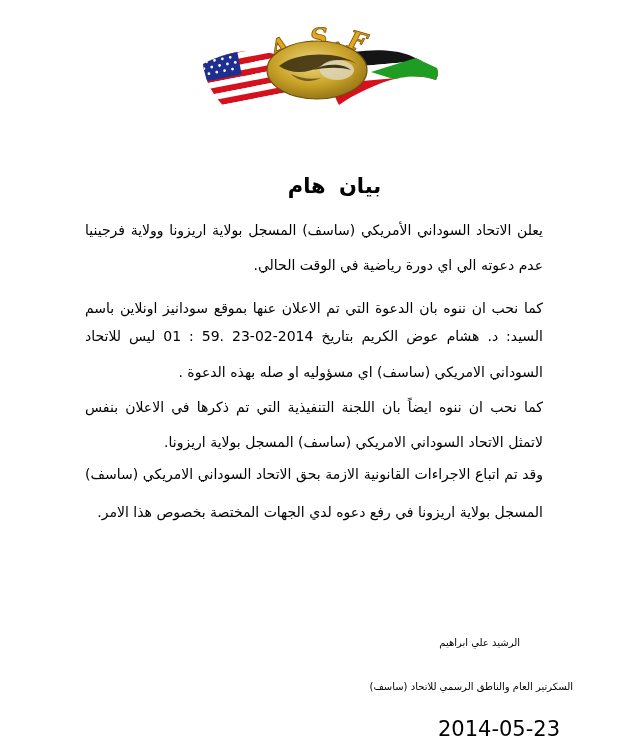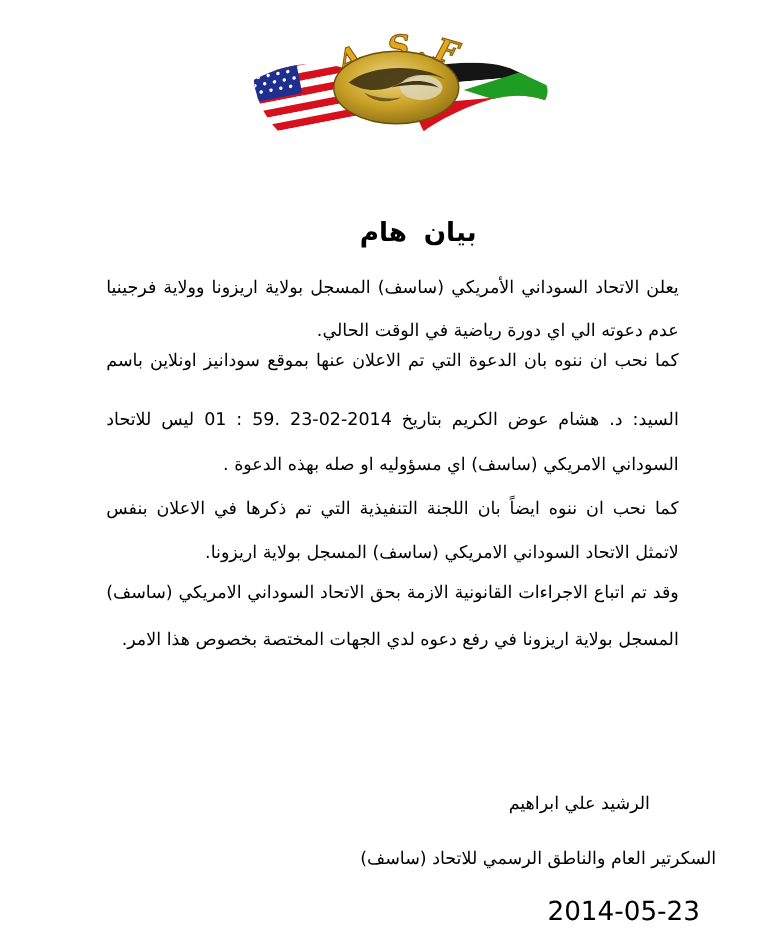--- a/index.html
+++ b/index.html
@@ -16,21 +16,21 @@
     text-align:center;font-size:21px;font-weight:bold;
     direction:rtl;word-spacing:6px;padding-left:44px;
   }
   .bodyline{
     position:absolute;left:85px;width:458px;height:36px;line-height:36px;
     direction:rtl;font-size:14px;overflow:hidden;
     text-align:justify;text-align-last:justify;
   }
   .bodyline.endline{text-align:right;text-align-last:right;}
   .sig{
-    position:absolute;direction:rtl;font-size:14px;line-height:30px;
+    position:absolute;direction:rtl;font-size:10px;line-height:30px;
     white-space:nowrap;
   }
   .sig.date{direction:ltr;}
 </style>
 </head>
 <body>
 
 <div class="logo-wrap">
   <svg width="250" height="105" viewBox="0 0 250 105">
     <defs>
@@ -109,21 +109,21 @@
       <path d="M118,62 C130,55 148,55 156,62 C146,59 132,59 118,62 Z" fill="#2f2608" opacity="0.9"></path>
       <path d="M96,66 C104,70 116,72 126,70 C116,75 104,74 96,66 Z" fill="#5a4710" opacity="0.8"></path>
     </g>
   </svg>
 </div>
 
 <h1 class="doc-title">بيان هام</h1>
 
 <div class="bodyline" style="top:212px">يعلن الاتحاد السوداني الأمريكي (ساسف) المسجل بولاية اريزونا وولاية فرجينيا عن</div>
 <div class="bodyline endline" style="top:247px">عدم دعوته الي اي دورة رياضية في الوقت الحالي.</div>
-<div class="bodyline" style="top:271px">كما نحب ان ننوه بان الدعوة التي تم الاعلان عنها بموقع سودانيز اونلاين باسم</div>
+<div class="bodyline" style="top:290px">كما نحب ان ننوه بان الدعوة التي تم الاعلان عنها بموقع سودانيز اونلاين باسم</div>
 <div class="bodyline" style="top:318px">السيد: د. هشام عوض الكريم بتاريخ 2014-02-23 .59 : 01 ليس للاتحاد</div>
 <div class="bodyline endline" style="top:354px">السوداني الامريكي (ساسف) اي مسؤوليه او صله بهذه الدعوة .</div>
 <div class="bodyline" style="top:389px">كما نحب ان ننوه ايضاً بان اللجنة التنفيذية التي تم ذكرها في الاعلان بنفس البوست</div>
 <div class="bodyline endline" style="top:424px">لاتمثل الاتحاد السوداني الامريكي (ساسف) المسجل بولاية اريزونا.</div>
 <div class="bodyline" style="top:456px">وقد تم اتباع الاجراءات القانونية الازمة بحق الاتحاد السوداني الامريكي (ساسف)</div>
 <div class="bodyline endline" style="top:494px">المسجل بولاية اريزونا في رفع دعوه لدي الجهات المختصة بخصوص هذا الامر.</div>
 
 <div class="sig" style="top:628px;right:105px">الرشيد علي ابراهيم</div>
 <div class="sig" style="top:672px;right:52px">السكرتير العام والناطق الرسمي للاتحاد (ساسف)</div>
 <div class="sig date" style="top:714px;right:65px;font-size:21px">2014-05-23</div>

